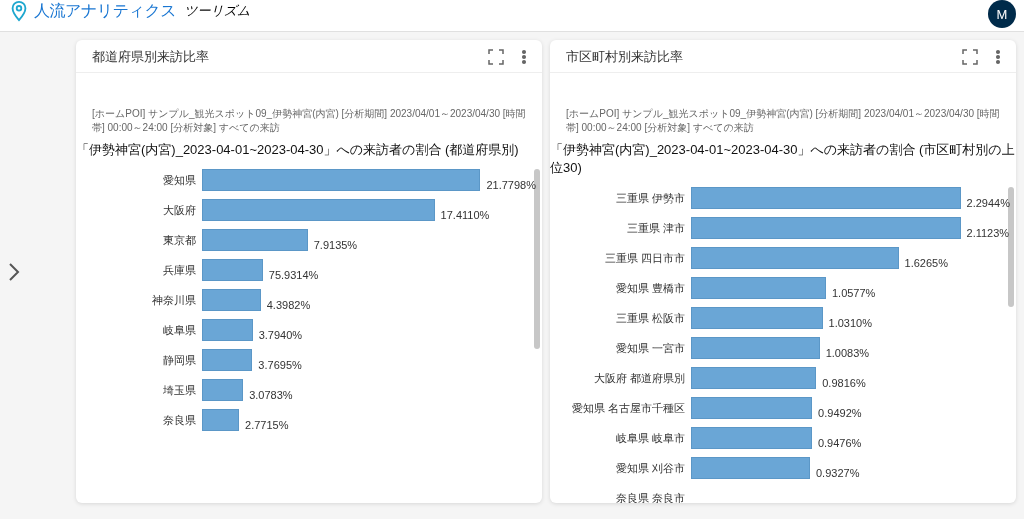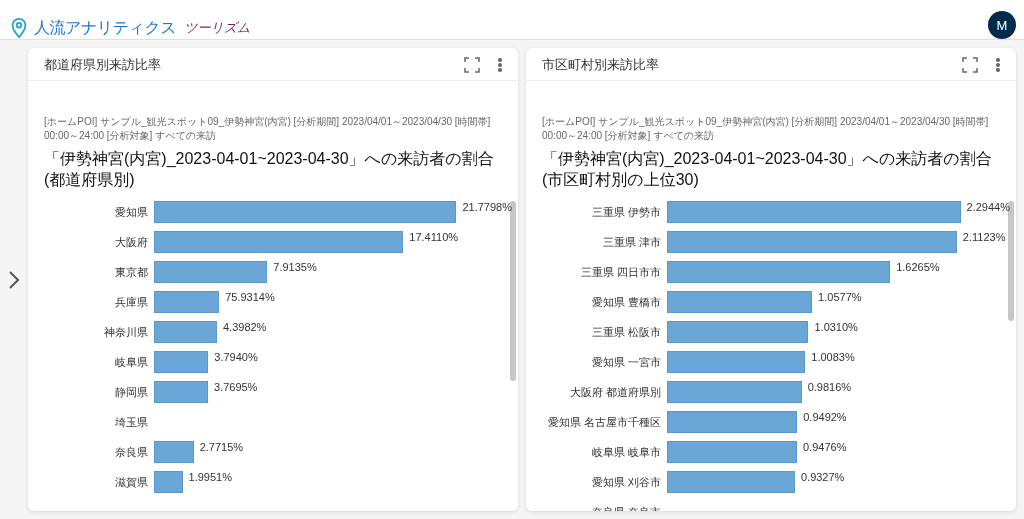--- a/index.html
+++ b/index.html
@@ -5,40 +5,41 @@
   * { box-sizing: border-box; margin: 0; padding: 0; }
   body {
     font-family: "Hiragino Sans", "Meiryo", sans-serif;
     background: #f5f5f5;
     width: 1024px;
     height: 519px;
     overflow: hidden;
     position: relative;
   }
   .topbar {
-    height: 40px;
+    height: 32px;
     background: #fff;
     display: flex;
-    align-items: flex-end;
+    align-items: flex-start;
     padding: 0 8px;
     border-bottom: 1px solid #e0e0e0;
   }
   .logo { display: flex; align-items: center; gap: 4px; }
   .logo-icon { width: 22px; height: 22px; }
   .logo-text-main { font-size: 16px; font-weight: 500; color: #1976d2; letter-spacing: -0.5px; }
-  .logo-text-sub  { font-size: 13px; color: #701a75; margin-left: 4px; font-style: italic; }
+  .logo-text-sub  { font-size: 13px; color: #000000; margin-left: 4px; font-style: italic; }
   .avatar {
     width: 28px; height: 28px; border-radius: 50%;
     background: #002b4a; color: #fff;
     display: flex; align-items: center; justify-content: center;
     font-size: 13px; margin-left: auto;
   }
   .main {
     display: flex;
     height: calc(100% - 40px);
+    gap: 48px;
   }
   .sidebar-opener {
     width: 28px;
     display: flex; align-items: center; justify-content: center;
     cursor: pointer;
   }
   .chevron-right {
     width: 12px; height: 20px; fill: none; stroke: #555; stroke-width: 2;
   }
   .panels {
@@ -68,22 +69,22 @@
   .head-icon { width: 16px; height: 16px; stroke: #666; fill: none; stroke-width: 1.5; cursor: pointer; }
   .dots { fill: #666; }
   .panel-sub {
     padding: 6px 16px 2px;
     font-size: 10px;
     color: #666;
     line-height: 1.4;
     margin-top: 28px;
   }
   .panel-chart-title {
-    padding: 4px 16px 6px;
-    font-size: 16px;
+    padding: 4px 0 6px;
+    font-size: 13px;
     color: #111;
   }
   .chart-body {
     flex: 1;
     overflow-y: hidden;
     padding: 0 6px 6px 6px;
     position: relative;
   }
   .chart-row {
     display: flex;
@@ -96,21 +97,21 @@
     font-size: 11px;
     color: #333;
     padding-right: 6px;
     white-space: nowrap;
     overflow: hidden;
     text-overflow: ellipsis;
   }
   .row-bar-wrap {
     flex: 1;
     display: flex;
-    align-items: flex-start;
+    align-items: flex-end;
     position: relative;
   }
   .row-bar {
     height: 22px;
     background: #6aa6d6;
     border: 1px solid #5b97c7;
   }
   .row-val {
     font-size: 11px;
     color: #333;
@@ -214,33 +215,30 @@
           </div>
           <div class="chart-row">
             <div class="row-label">静岡県</div>
             <div class="row-bar-wrap">
               <div class="row-bar" style="width: 15.078%;"></div>
               <div class="row-val">3.7695%</div>
             </div>
           </div>
           <div class="chart-row">
             <div class="row-label">埼玉県</div>
+            <div class="row-bar-wrap">
+              <div class="row-bar" style="width: 12.3132%;"></div>
+              <div class="row-val">3.0783%</div>
+            </div>
           </div>
           <div class="chart-row">
             <div class="row-label">奈良県</div>
             <div class="row-bar-wrap">
               <div class="row-bar" style="width: 11.086%;"></div>
               <div class="row-val">2.7715%</div>
-            </div>
-          </div>
-          <div class="chart-row">
-            <div class="row-label">滋賀県</div>
-            <div class="row-bar-wrap">
-              <div class="row-bar" style="width: 7.9804%;"></div>
-              <div class="row-val">1.9951%</div>
             </div>
           </div>
         </div>
     </div>
 
     <div class="panel panel-right">
       <div class="panel-head">
         <span class="panel-title">市区町村別来訪比率</span>
         <div class="panel-head-icons">
           <svg class="head-icon" viewBox="0 0 16 16">

